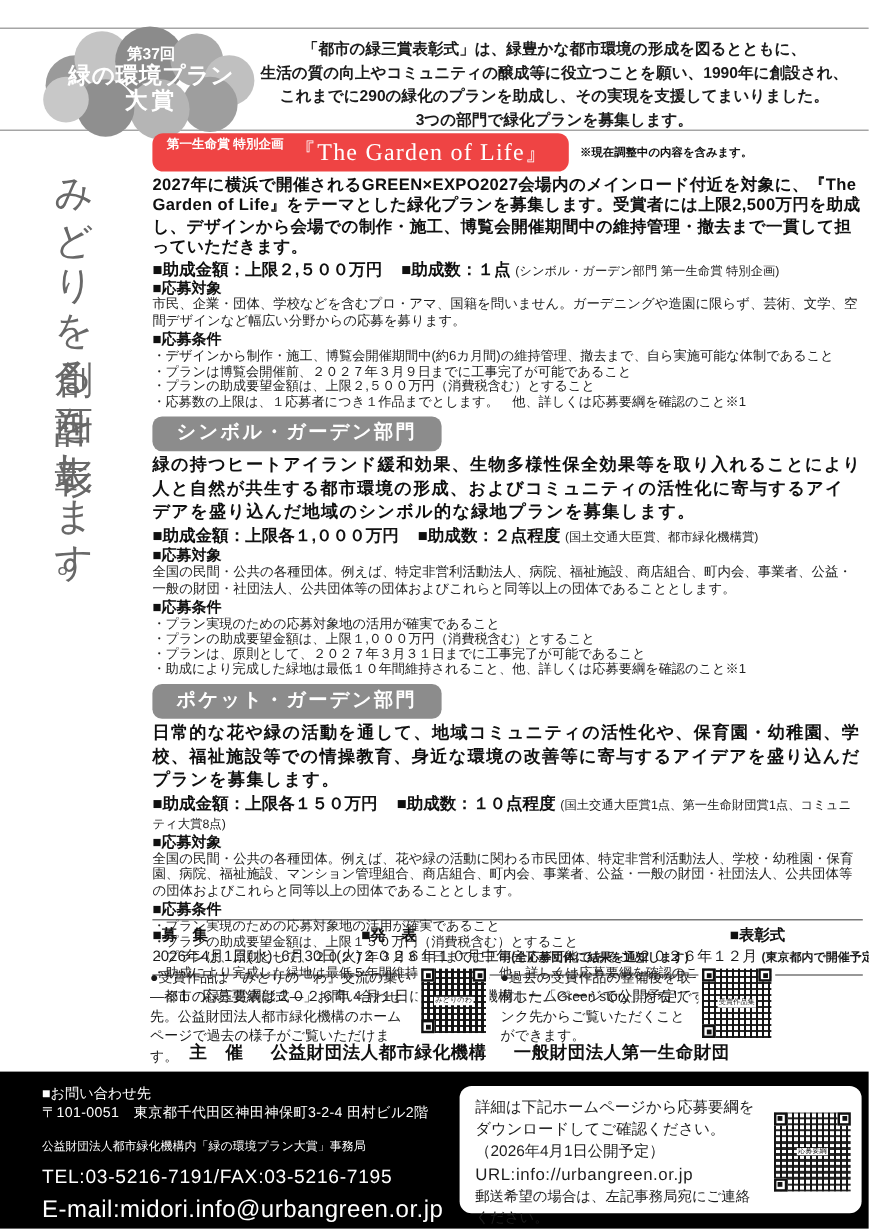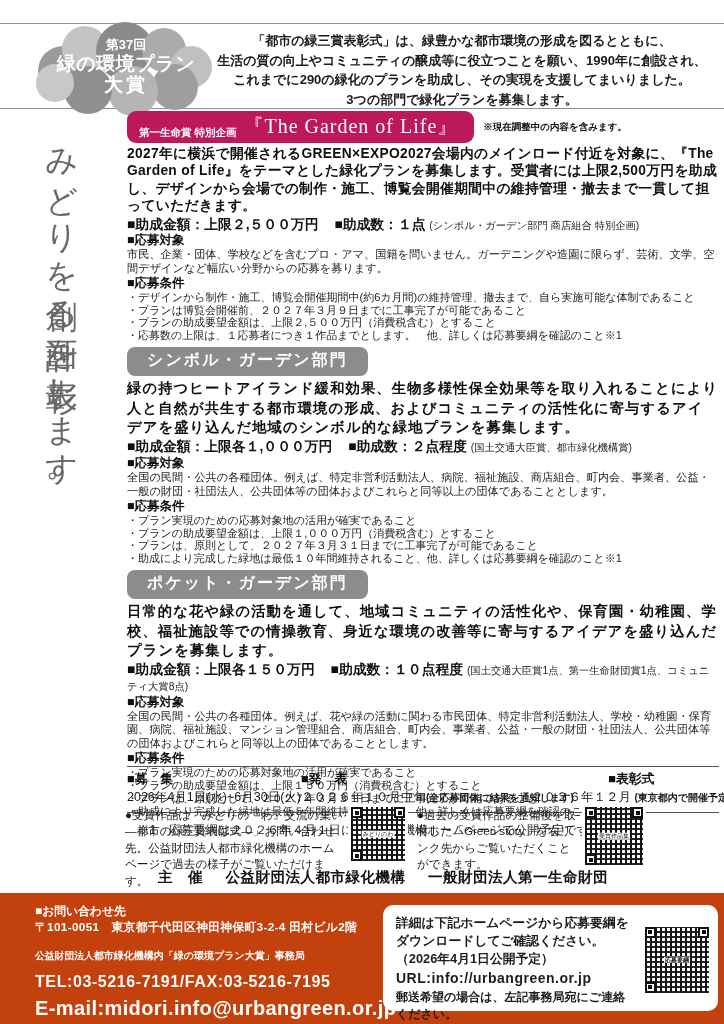--- a/index.html
+++ b/index.html
@@ -38,21 +38,21 @@
   .vtitle { position:absolute; left:40px; top:126px; height:500px;
     writing-mode:vertical-rl; font-family:"Liberation Serif","DejaVu Serif",serif;
     font-size:32px; color:#686868; letter-spacing:1px; }
 
   
   .main { position:absolute; left:127px; top:111px; width:592px; }
   .section { margin-top:5px; }
   .section:first-child { margin-top:0; }
 
   .pill-row { display:flex; align-items:center; }
-  .pill { display:inline-flex; align-items:flex-end; background:#be185d; color:#fff;
+  .pill { display:inline-flex; align-items:flex-start; background:#ef4444; color:#fff;
     border-radius:9px; padding:2px 16px 3px 12px; }
   .pill .tag { font-size:10.5px; font-weight:bold; margin-right:7px; white-space:nowrap; }
   .pill .gol { font-family:"Liberation Serif","DejaVu Serif",serif; font-size:20px; letter-spacing:1px; white-space:nowrap; }
   .pill-simple { display:inline-block; background:#8c8c8c; color:#fff; border-radius:8px;
     padding:3px 20px 5px; font-size:16px; font-weight:bold; letter-spacing:2px; }
   .adjust-note { font-size:9.5px; font-weight:bold; margin-left:9px; color:#111; }
 
   .desc1 { font-size:13.8px; font-weight:bold; line-height:1.26; letter-spacing:0.3px; margin-top:2px; color:#101010; }
   .desc2 { font-size:14.3px; font-weight:bold; line-height:1.36; letter-spacing:1.1px; margin-top:3px; color:#101010; }
   .amount-line { margin-top:2px; font-size:13.8px; font-weight:bold; color:#101010; line-height:1.15; }
@@ -90,21 +90,21 @@
     background:#fff; color:#111; font-size:6px; line-height:1.1; padding:0 1px; white-space:nowrap; }
   .qr1 { width:54px; height:54px; margin-left:6px; }
   .qr2 { width:58px; height:58px; margin-left:8px; }
   .qr3 { width:66px; height:66px; align-self:center; margin-left:8px; }
 
   .host { position:absolute; left:158px; top:868px; font-size:14.5px; font-weight:bold;
     letter-spacing:0.5px; color:#101010; }
   .host span { margin-right:18px; }
 
   
-  .footer { position:absolute; left:0; top:893px; width:724px; height:131px; background:#c2410c; color:#fff;font-weight:bold; }
+  .footer { position:absolute; left:0; top:893px; width:724px; height:131px; background:#000000; color:#fff; }
   .f-left { position:absolute; left:35px; top:11px; line-height:1.3; }
   .f-contact { font-size:11.8px; }
   .f-addr { font-size:11.8px; margin-top:1px; letter-spacing:0.3px; }
   .f-office { margin-top:8px; }
   .f-office .pre { font-size:9.8px; }
   .f-office .mainname { font-size:10px; }
   .f-tel { font-size:16px; margin-top:8px; letter-spacing:0.6px; }
   .f-mail { font-size:20px; margin-top:2px; letter-spacing:0.4px; }
 
   .f-box { position:absolute; left:383px; top:12px; width:335px; height:106px;
@@ -153,21 +153,21 @@
       <span class="pill">
         <span class="tag">第一生命賞 特別企画</span>
         <span class="gol">『The Garden of Life』</span>
       </span>
       <span class="adjust-note">※現在調整中の内容を含みます。</span>
     </div>
     <div class="desc1">2027年に横浜で開催されるGREEN×EXPO2027会場内のメインロード付近を対象に、『The Garden of Life』をテーマとした緑化プランを募集します。受賞者には上限2,500万円を助成し、デザインから会場での制作・施工、博覧会開催期間中の維持管理・撤去まで一貫して担っていただきます。</div>
     <div class="amount-line">
       <span>■助成金額：上限２,５００万円</span><span class="gap"></span>
       <span>■助成数：１点</span>
-      <span class="note">(シンボル・ガーデン部門 商店組合 特別企画)</span>
+      <span class="note">(シンボル・ガーデン部門 第一生命賞 特別企画)</span>
     </div>
     <div class="sub-h">■応募対象</div>
     <div class="body-t">市民、企業・団体、学校などを含むプロ・アマ、国籍を問いません。ガーデニングや造園に限らず、芸術、文学、空間デザインなど幅広い分野からの応募を募ります。</div>
     <div class="sub-h">■応募条件</div>
     <ul class="cond">
       <li>・デザインから制作・施工、博覧会開催期間中(約6カ月間)の維持管理、撤去まで、自ら実施可能な体制であること</li>
       <li>・プランは博覧会開催前、２０２７年３月９日までに工事完了が可能であること</li>
       <li>・プランの助成要望金額は、上限２,５００万円（消費税含む）とすること</li>
       <li>・応募数の上限は、１応募者につき１作品までとします。　他、詳しくは応募要綱を確認のこと※1</li>
     </ul>

